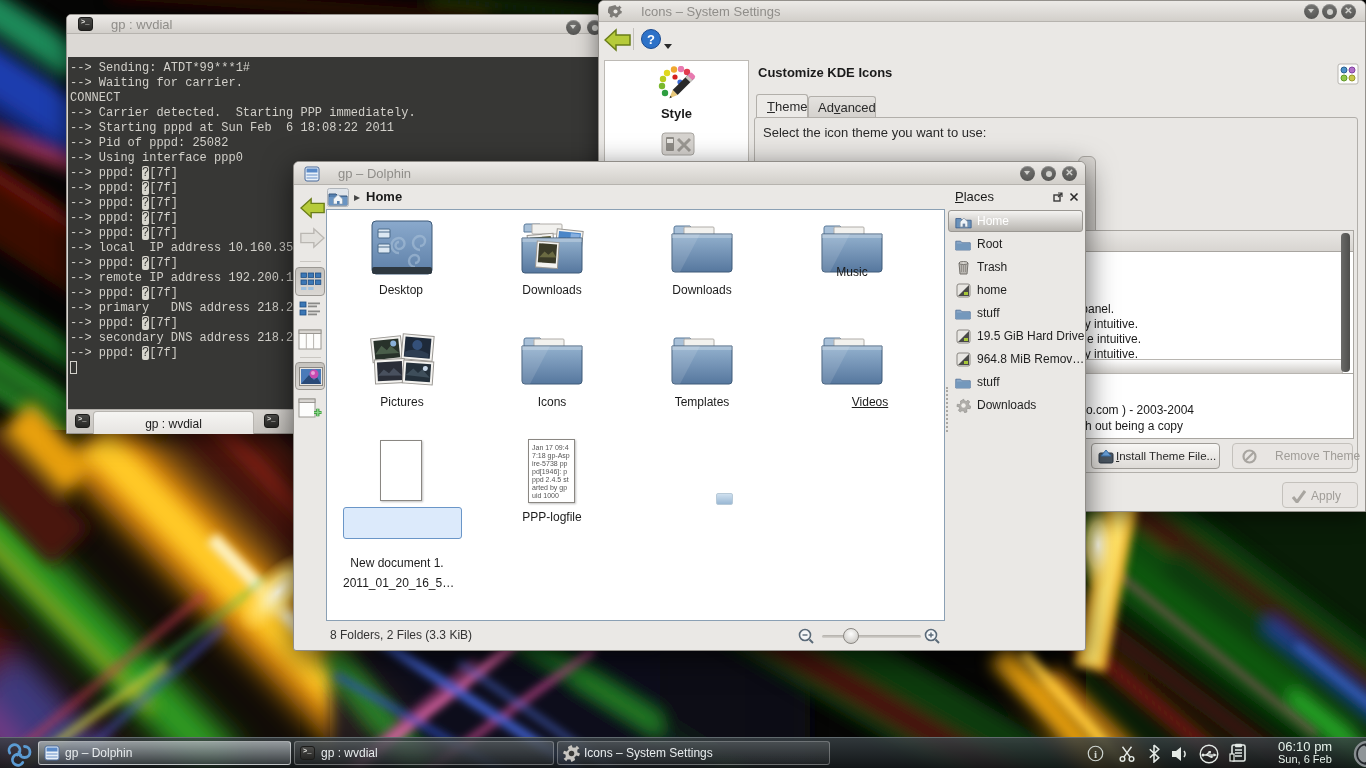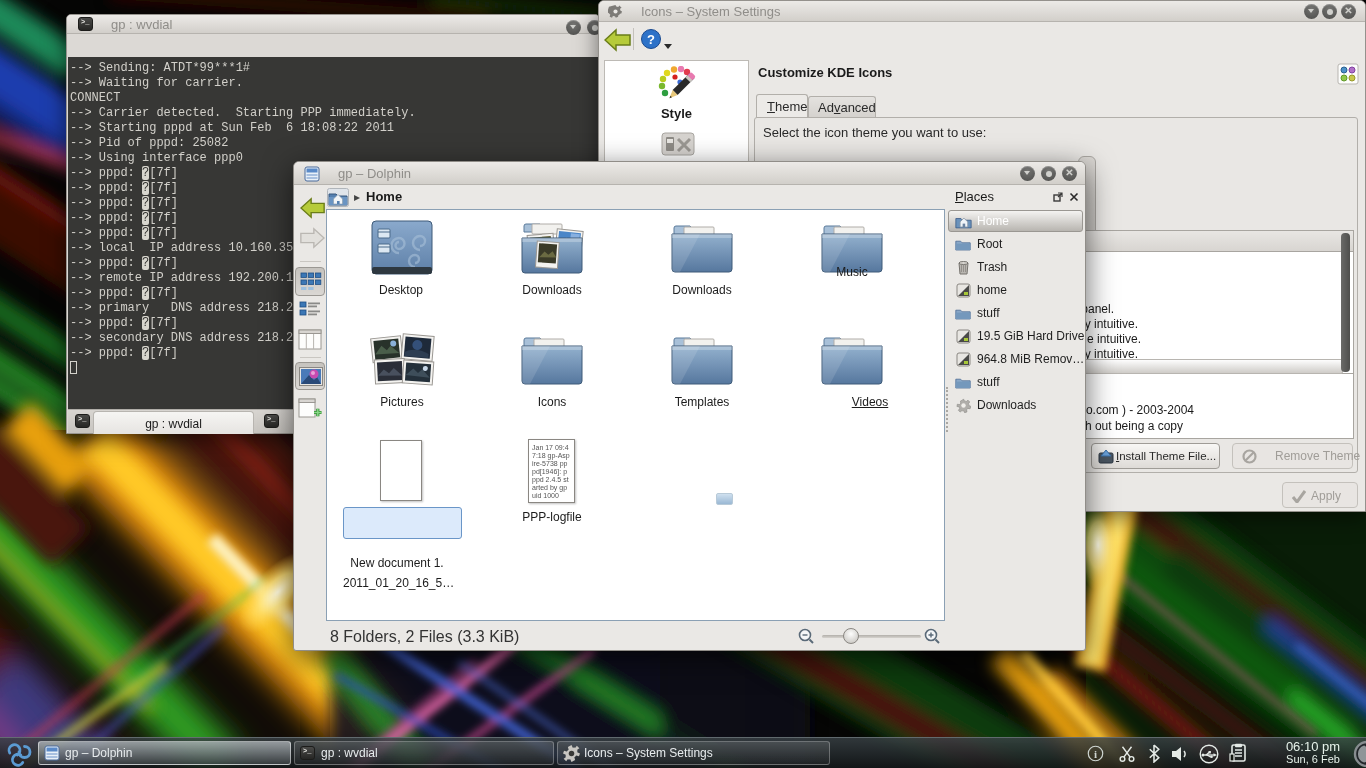--- a/index.html
+++ b/index.html
@@ -25,33 +25,33 @@
 #syss{left:598px;top:0;width:768px;height:512px;background:#eae8e5;border:1px solid #94918c;border-radius:6px 6px 0 0;box-shadow:0 6px 22px rgba(0,0,0,.5);}
 #syss .tool{position:absolute;left:1px;right:1px;top:21px;height:36px;background:#eae8e5;}
 #sleft{position:absolute;left:5px;top:59px;width:145px;height:448px;background:#fff;border:1px solid #bdbab5;}
 .tab{position:absolute;font-size:13px;color:#2a2a2a;border:1px solid #b2afaa;}
 #pane{position:absolute;left:155px;top:116px;width:604px;height:356px;background:#e9e7e4;border:1px solid #b2afaa;border-radius:3px;}
 .btn{position:absolute;height:26px;border:1px solid #9f9c97;border-radius:4px;background:linear-gradient(#f8f7f5,#dedbd7);font-size:13px;color:#2a2a2a;}
 .btn.dis{border-color:#c4c1bc;background:#e8e5e2;color:#a09d98;}
 
 #dolph{left:293px;top:161px;width:793px;height:490px;background:#eae8e5;border:1px solid #908d88;border-radius:6px 6px 3px 3px;box-shadow:0 8px 30px rgba(0,0,0,.6);}
 #dview{position:absolute;left:32px;top:47px;width:619px;height:412px;background:#fff;border:1px solid #8ba0b4;}
-#dstatus{position:absolute;left:1px;bottom:1px;width:896px;height:30px;font-size:16px;color:#333;padding-left:44px;}
+#dstatus{position:absolute;left:1px;bottom:1px;width:896px;height:30px;font-size:12px;color:#333;padding-left:44px;}
 .dlabel{font-size:12px;color:#1c1c1c;text-align:center;position:absolute;}
 .place{position:absolute;font-size:12px;color:#1e1e1e;height:23px;}
 .place svg{position:absolute;left:6px;top:3px;}
 .place .pl{position:absolute;left:28px;top:3px;white-space:nowrap;}
 .press{background:linear-gradient(#c6c3be,#dad7d3);border:1px solid #9a9792;border-radius:4px;}
 
 #task{position:absolute;left:0;top:737px;width:1366px;height:31px;background:linear-gradient(rgba(58,66,70,.84),rgba(20,24,26,.9));border-top:1px solid rgba(160,175,180,.55);}
 .tkbtn{position:absolute;top:3px;height:24px;border:1px solid rgba(255,255,255,.28);border-radius:3px;color:#e8ecee;font-size:12px;background:linear-gradient(rgba(255,255,255,.13),rgba(255,255,255,.04));}
 .tkbtn.act{background:linear-gradient(rgba(230,238,242,.55),rgba(130,140,145,.3));border-color:rgba(255,255,255,.5);}
 .tkbtn .lb{position:absolute;left:26px;top:4px;white-space:nowrap;}
 .tray svg{position:absolute;}
-#clock{position:absolute;left:1278px;top:2px;width:70px;text-align:center;color:#e6f2ea;}
+#clock{position:absolute;left:1278px;top:2px;width:70px;color:#e6f2ea;}
 </style></head>
 <body>
 <svg id="wall" viewBox="0 0 1366 768">
  <defs>
   <filter id="b14" x="-80%" y="-80%" width="260%" height="260%">
         <feGaussianBlur stdDeviation="14"></feGaussianBlur>
       </filter>
   <filter id="b8" x="-80%" y="-80%" width="260%" height="260%">
         <feGaussianBlur stdDeviation="8"></feGaussianBlur>
       </filter>

